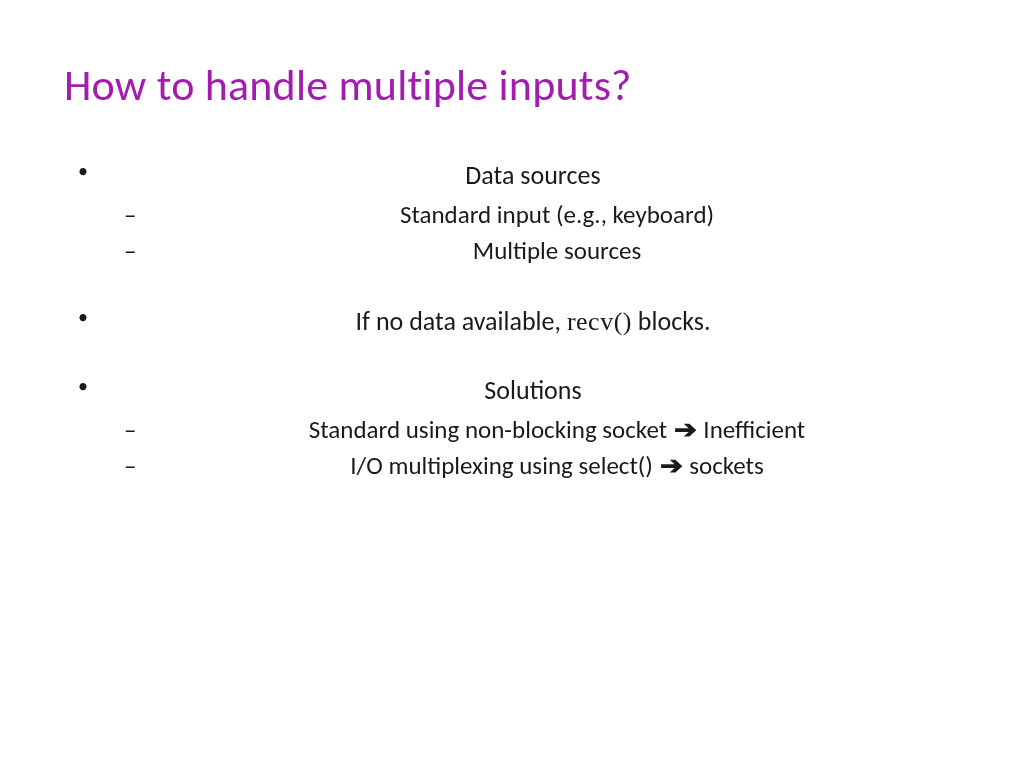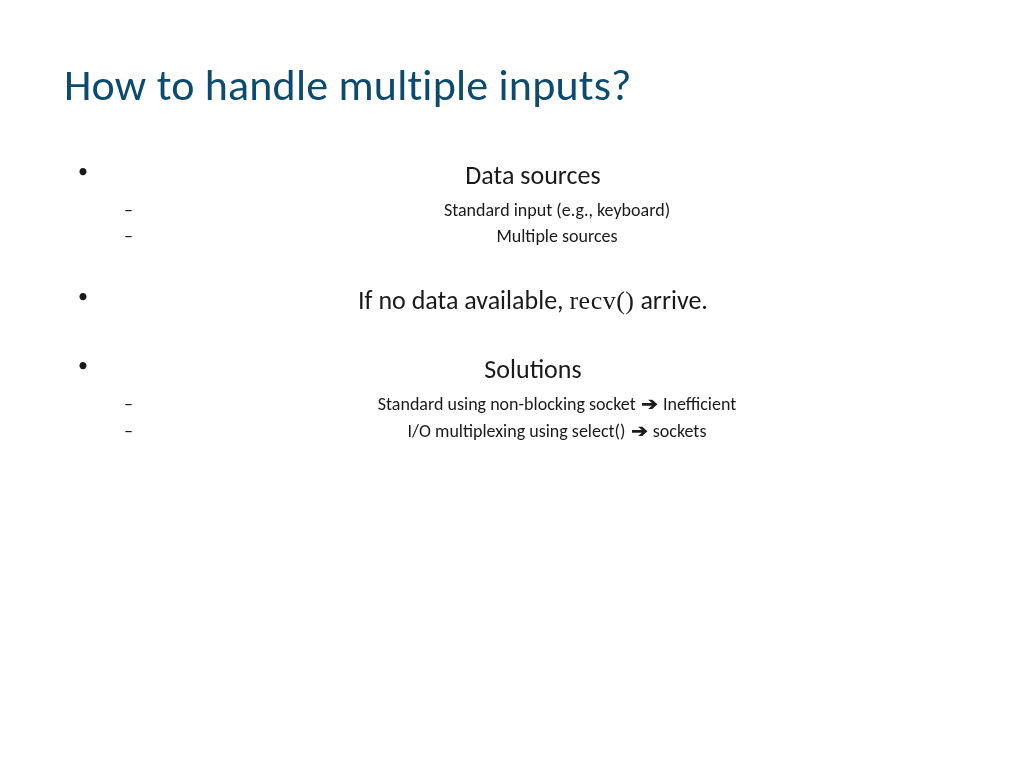--- a/index.html
+++ b/index.html
@@ -8,21 +8,21 @@
       height: 768px;
       background: #ffffff;
       font-family: Calibri, 'Segoe UI', Arial, sans-serif;
       color: #1a1a1a;
       overflow: hidden;
     }
     .slide {
       padding: 58px 60px 40px 64px;
     }
     .title {
-      color: #0c4a6e;
+      color: #a21caf;
       font-size: 44px;
       font-weight: 400;
       margin-bottom: 46px;
       letter-spacing: 0.2px;
     }
     ul.outer {
       list-style: none;
       padding-left: 38px;
       text-align: center;
     }
@@ -41,21 +41,21 @@
       font-size: 20px;
       color: #1a1a1a;
     }
     ul.inner {
       list-style: none;
       padding-left: 48px;
       margin-top: 4px;
     }
     ul.inner > li {
       position: relative;
-      font-size: 18px;
+      font-size: 25px;
       line-height: 1.45;
       padding-left: 0;
     }
     ul.inner > li::before {
       content: "–";
       position: absolute;
       left: -26px;
       top: 0;
       color: #1a1a1a;
     }
@@ -80,20 +80,20 @@
 <body>
 
 <div class="slide">
   <h1 class="title">How to handle multiple inputs?</h1>
   <ul class="outer" id="outer-list">
       <li>Data sources<ul class="inner">
           <li>Standard input (e.g., keyboard)</li>
           <li>Multiple sources</li>
         </ul></li>
       <li class="spacer"></li>
-      <li><span>If no data available, </span><span class="mono">recv()</span><span> arrive.</span></li>
+      <li><span>If no data available, </span><span class="mono">recv()</span><span> blocks.</span></li>
       <li class="spacer"></li>
       <li>Solutions<ul class="inner">
           <li><span>Standard using non-blocking socket </span><span class="arrow">➔</span><span> Inefficient</span></li>
           <li><span>I/O multiplexing using select() </span><span class="arrow">➔</span><span> sockets</span></li>
         </ul></li>
     </ul>
 </div>
 
 </body></html>

